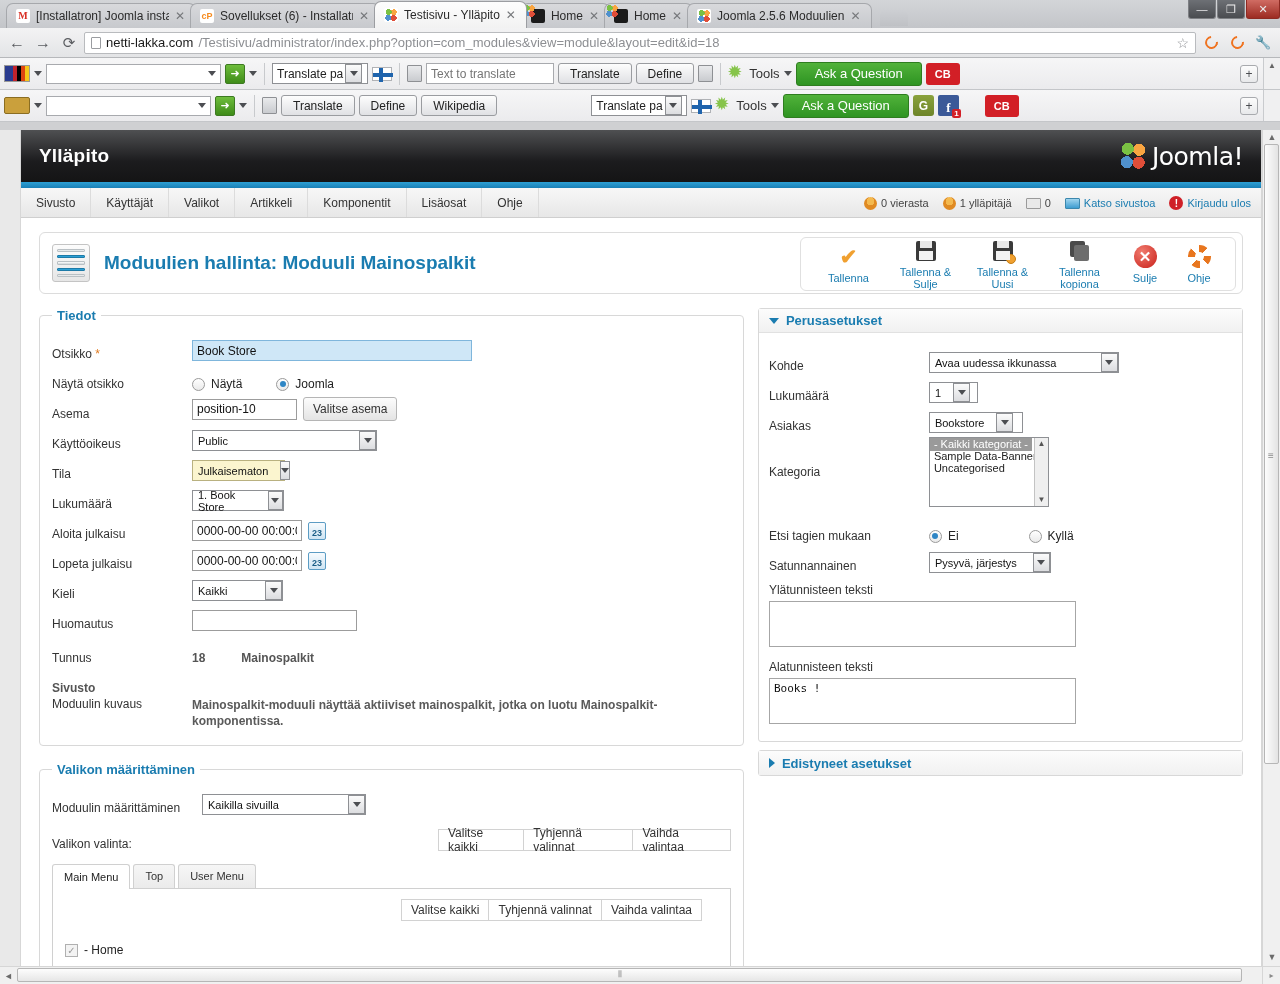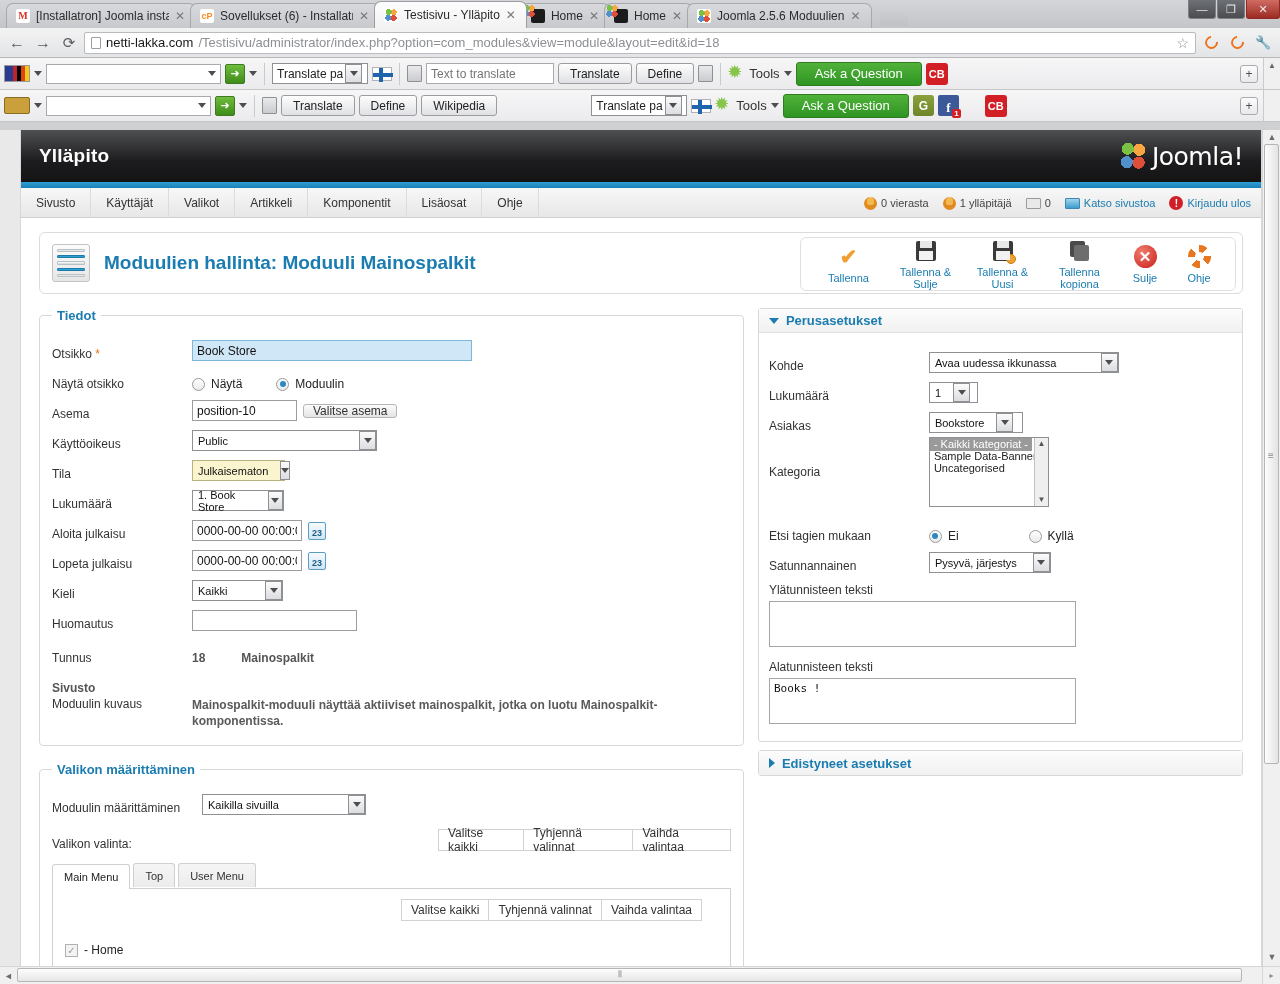--- a/index.html
+++ b/index.html
@@ -143,21 +143,21 @@
   .gearicon { width:17px; height:17px; position:relative; }
   .gearicon:before{
     content:"✹"; position:absolute; left:-1px; top:-4px; font-size:18px; color:#86c44a;
   }
   .toolslabel { font-size:13px; color:#333; }
   .askbtn {
     height:24px; padding:0 18px; border-radius:3px; border:1px solid #2e7d1f;
     background:linear-gradient(#51b23a,#2e9422); color:#fff; font-size:13px;
     display:flex; align-items:center;
   }
-  .cbicon { width:22px; height:22px; background:#d21f26; border-radius:3px; color:#fff;
+  .cbicon { width:34px; height:22px; background:#d21f26; border-radius:3px; color:#fff;
             font-size:11px; font-weight:bold; display:flex; align-items:center; justify-content:center; }
   .gicon { width:21px; height:21px; background:linear-gradient(#8aa23c,#6d8429); border-radius:3px; color:#fff;
            font-size:12px; font-weight:bold; display:flex; align-items:center; justify-content:center; }
   .fbicon { width:21px; height:21px; background:#3b5998; border-radius:2px; color:#fff;
             font-size:13px; font-weight:bold; display:flex; align-items:flex-end; justify-content:center;
             position:relative; font-family:"Liberation Serif",serif; }
   .fbbadge { position:absolute; right:-2px; bottom:-2px; background:#d21f26; color:#fff;
              font-size:8px; border-radius:2px; padding:0 2px; font-family:"Liberation Sans",sans-serif; }
   .plusbtn {
     position:absolute; right:22px; width:18px; height:18px;
@@ -273,21 +273,21 @@
     background:linear-gradient(#fbfbfb,#dcdde0); border:1px solid #8e9094;
     display:flex; align-items:center; justify-content:center;
   }
   .selectui.yellow { background:#fbf5cf; border-color:#b9b180; }
   .selectui.tight .ab { margin-left:6px; }
   .radio { display:flex; align-items:center; gap:6px; font-size:12px; }
   .rdot { width:13px;height:13px;border-radius:50%;border:1px solid #9a9a9a;background:linear-gradient(#fff,#eaeaea);
           display:flex;align-items:center;justify-content:center; }
   .rdot.on:after{content:"";width:6px;height:6px;border-radius:50%;background:#2f86c5;}
   .btn-grey {
-    height:14px; padding:0 9px; border:1px solid #b5b5b5; border-radius:3px;
+    height:24px; padding:0 9px; border:1px solid #b5b5b5; border-radius:3px;
     background:linear-gradient(#fcfcfc,#e4e4e4); font-size:12px; color:#333;
     display:flex; align-items:center;
   }
   .calbtn { width:18px;height:18px;background:linear-gradient(#f7fbfe,#cfe5f3);border:1px solid #5b9cc4;border-radius:2px;
             color:#1a5d86;font-size:9px;font-weight:bold;display:flex;align-items:flex-end;justify-content:center;line-height:1.1; }
   .calbtn:before{content:"";position:absolute;}
   .statictext { font-size:12px; color:#555; font-weight:bold; }
   .desc { font-size:12px; color:#5a5a5a; font-weight:bold; line-height:1.35; max-width:470px; }
 
   .panel {
@@ -320,21 +320,21 @@
   }
   .tlabel { font-size:12px; color:#333; margin:10px 0 4px 0; }
 
   .btngroup { display:flex; }
   .btngroup .gb {
     height:22px; padding:0 9px; border:1px solid #d2d2d2; border-left:none;
     background:#fff; font-size:12px; color:#333; display:flex; align-items:center;
   }
   .btngroup .gb:first-child { border-left:1px solid #d2d2d2; }
 
-  .tabs { display:flex; align-items:flex-start; margin-top:12px; }
+  .tabs { display:flex; align-items:center; margin-top:12px; }
   .mtab {
     height:24px; padding:0 11px; border:1px solid #d0d0d0; border-bottom:none;
     background:linear-gradient(#f6f6f6,#ebebeb); font-size:11px; color:#333;
     display:flex; align-items:center; border-radius:3px 3px 0 0; margin-right:3px;
   }
   .mtab.active { background:#fff; color:#222; position:relative; top:1px; height:25px; }
   .tabpanel { border:1px solid #d0d0d0; background:#fff; padding:10px 12px 12px 12px; }
   .chkrow { display:flex; align-items:center; gap:6px; font-size:12px; margin-top:22px; }
   .chk { width:13px;height:13px;border:1px solid #b0b0b0;background:#f3f3f3;
          display:flex;align-items:center;justify-content:center;color:#9a9a9a;font-size:10px; }
@@ -609,21 +609,21 @@
 
             <div class="frow">
               <span class="flabel">Näytä otsikko</span>
               <span class="fctl" style="gap:34px">
                 <span class="radio">
                   <span class="rdot"></span>
                   <span>Näytä</span>
                 </span>
                 <span class="radio">
                   <span class="rdot on"></span>
-                  <span>Moduulin</span>
+                  <span>Joomla</span>
                 </span>
               </span>
             </div>
 
             <div class="frow">
               <span class="flabel">Asema</span>
               <span class="fctl" style="gap:6px">
                 <input class="txt" style="width: 105px;" value="position-10">
                 <span class="btn-grey">Valitse asema</span>
               </span>

